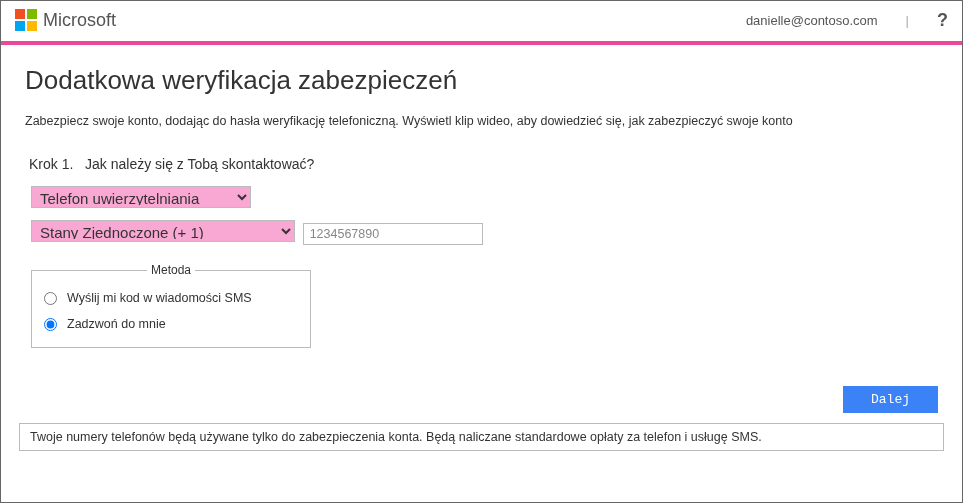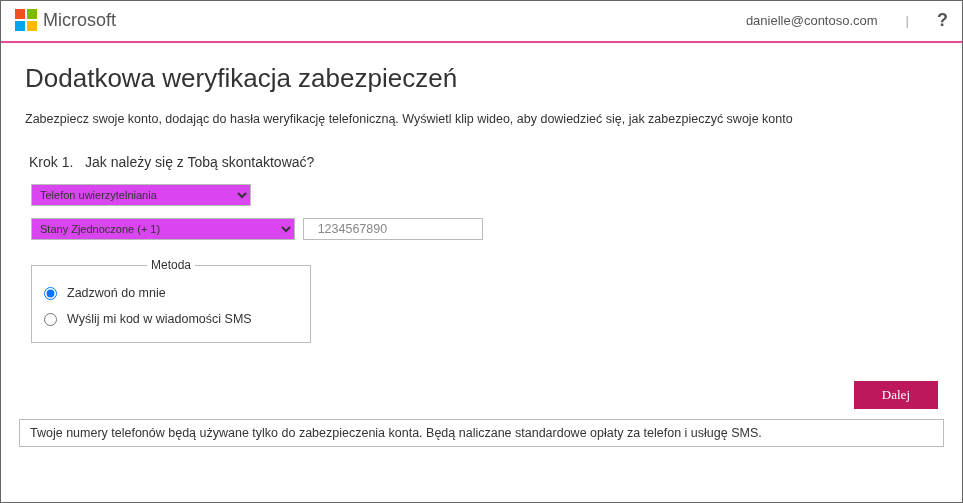--- a/index.html
+++ b/index.html
@@ -11,78 +11,78 @@
       width: 963px;
       height: 503px;
       border: 1px solid #666;
       overflow: hidden;
     }
     .header {
       display: flex;
       align-items: center;
       justify-content: space-between;
       padding: 8px 14px 10px 14px;
-      border-bottom: 2px solid #ec4899;
+      border-bottom: 4px solid #ec4899;
     }
     .header-left { display: flex; align-items: center; gap: 6px; }
     .ms-logo { display: flex; flex-wrap: wrap; width: 22px; height: 22px; gap: 2px; }
     .ms-logo div { width: 10px; height: 10px; }
     .sq-r { background: #f25022; }
     .sq-g { background: #7fba00; }
     .sq-b { background: #00a4ef; }
     .sq-y { background: #ffb900; }
     .brand { font-size: 18px; color: #555; font-weight: 400; }
     .header-right { display: flex; align-items: center; gap: 28px; color: #555; font-size: 13px; }
     .vbar { color: #aaa; }
     .help { font-size: 18px; font-weight: 600; color: #555; cursor: pointer; }
     .content { padding: 20px 24px 10px 24px; }
     h1 { font-size: 26px; font-weight: 300; color: #333; margin-bottom: 18px; }
     .desc { font-size: 12.5px; color: #333; margin-bottom: 28px; margin-top: 16px; }
     .step { font-size: 14px; color: #333; margin-bottom: 14px; margin-left: 4px; }
     .row { margin-bottom: 12px; margin-left: 6px; }
     select {
       font-family: inherit;
-      font-size: 11px;
+      font-size: 15px;
       padding: 2px 4px;
       border: 1px solid #bbb;
-      background: #d946ef;
+      background: #f9a8d4;
       color: #333;
       height: 22px;
     }
     .sel-method { width: 220px; }
     .sel-country { width: 264px; }
     .phone-input {
       font-family: inherit;
       font-size: 12.5px;
-      padding: 2px 14px;
+      padding: 2px 6px;
       border: 1px solid #bbb;
       height: 22px;
       width: 180px;
       margin-left: 4px;
       color: #a21caf;
     }
     .phone-input::placeholder { color: #888; }
     fieldset.method-box {
       border: 1px solid #bbb;
       margin-left: 6px;
       margin-top: 18px;
       padding: 8px 12px 10px 12px;
       width: 280px;
     }
     fieldset.method-box legend { font-size: 12px; padding: 0 4px; color: #333; text-align: center; }
     .radio-row { display: flex; align-items: center; gap: 10px; padding: 6px 0; font-size: 12.5px; }
     .radio-row input[type="radio"] { width: 13px; height: 13px; }
     .btn-row { display: flex; justify-content: flex-end; padding: 0 24px; margin-top: 28px; }
     .btn-next {
-      background: #be185d;
+      background: #3b82f6;
       color: #fff;
       border: none;
       padding: 6px 28px;
       font-size: 13px;
-      font-family: Liberation Serif, serif;
+      font-family: Liberation Mono, monospace;
       cursor: pointer;
     }
     .notice {
       margin: 10px 18px 0 18px;
       border: 1px solid #bbb;
       padding: 6px 10px;
       font-size: 12.5px;
       color: #333;
     }
   </style>
@@ -120,26 +120,26 @@
   <div class="row">
     <select class="sel-country">
       <option>Stany Zjednoczone (+ 1)</option>
     </select>
     <input type="text" class="phone-input" placeholder="1234567890" style="">
   </div>
 
   <fieldset class="method-box">
     <legend>Metoda</legend>
     <label class="radio-row">
+      <input type="radio" name="method" style="">
+      <span>Wyślij mi kod w wiadomości SMS</span>
+    </label>
+    <label class="radio-row">
       <input type="radio" name="method" checked="" style="">
       <span>Zadzwoń do mnie</span>
-    </label>
-    <label class="radio-row">
-      <input type="radio" name="method" style="">
-      <span>Wyślij mi kod w wiadomości SMS</span>
     </label>
   </fieldset>
 </div>
 
 <div class="btn-row">
   <button class="btn-next">Dalej</button>
 </div>
 
 <div class="notice">Twoje numery telefonów będą używane tylko do zabezpieczenia konta. Będą naliczane standardowe opłaty za telefon i usługę SMS.</div>
 

